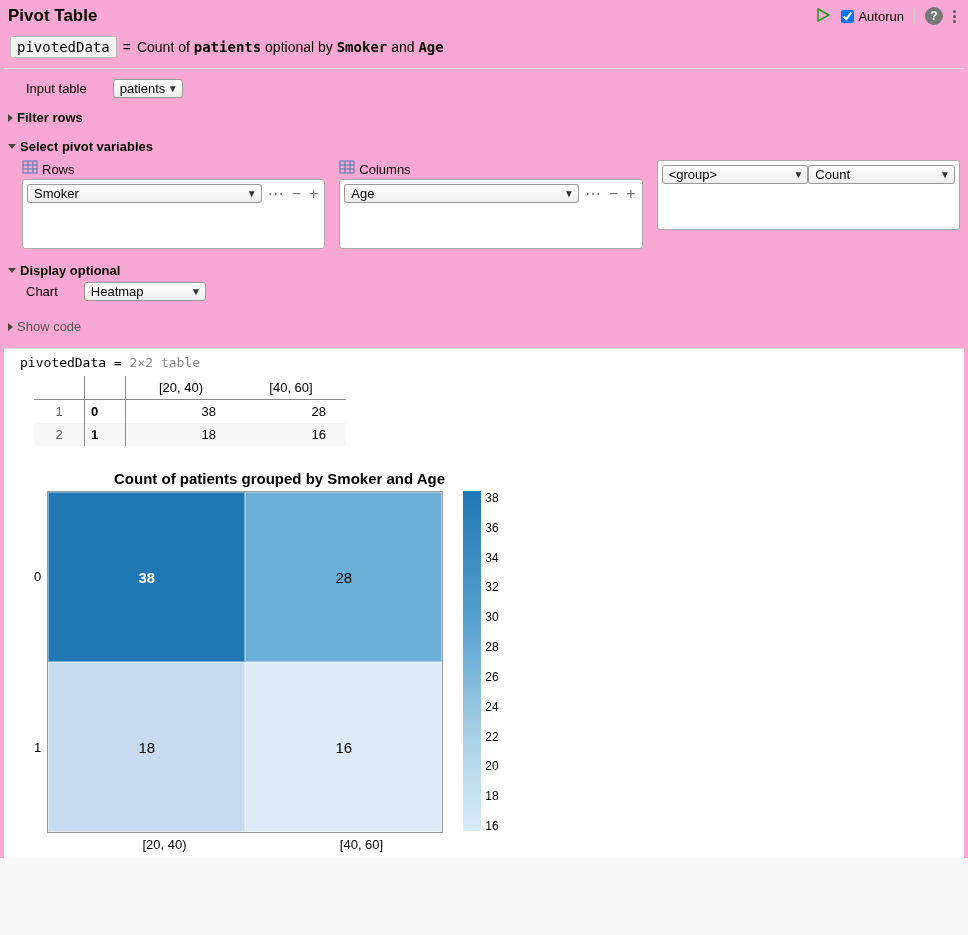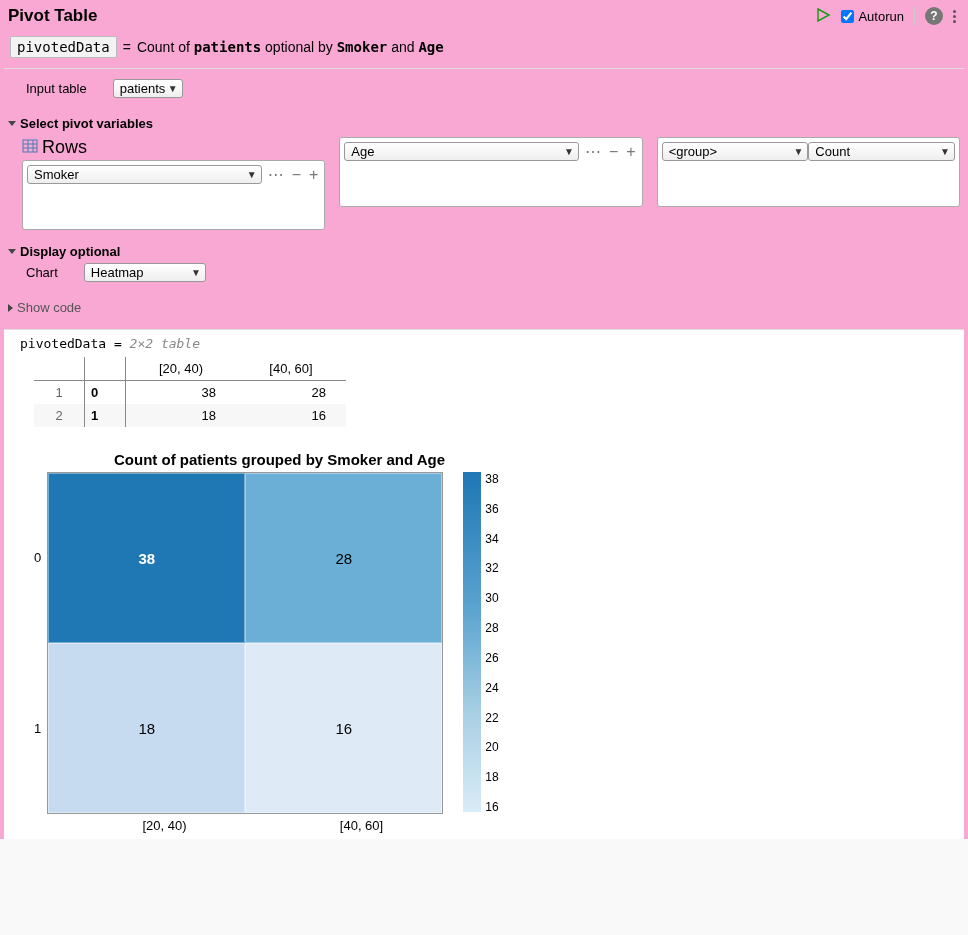--- a/index.html
+++ b/index.html
@@ -23,31 +23,31 @@
 .caret{width:0;height:0;display:inline-block}
 .caret.down{border-left:4px solid transparent;border-right:4px solid transparent;border-top:5px solid #444}
 .caret.right{border-top:4px solid transparent;border-bottom:4px solid transparent;border-left:5px solid #444}
 .indent{padding-left:18px}
 .row{display:flex;align-items:center;gap:26px;margin:4px 0}
 .selectbox{display:inline-flex;align-items:center;border:1px solid #999;border-radius:3px;background:linear-gradient(#fff,#eee);padding:1px 4px 1px 6px;min-width:58px;font-size:13px;cursor:pointer}
 .selectbox .arrow{margin-left:auto;font-size:10px;color:#333}
 .chk{width:13px;height:13px;margin:0}
 .pivot-vars{display:flex;gap:14px;margin-top:6px;padding-left:14px}
 .pvcol{flex:1}
-.pvlabel{display:flex;align-items:flex-end;gap:4px;margin-bottom:2px;font-size:18px}
+.pvlabel{display:flex;align-items:flex-end;gap:4px;margin-bottom:2px;font-size:13px}
 .gridicon svg{width:16px;height:14px}
 .pvbox{border:1px solid #aaa;border-radius:3px;background:#fff;min-height:60px;padding:4px;display:flex;flex-direction:column;gap:4px}
 .pvrow{display:flex;align-items:center;gap:4px}
 .pvsel{flex:1;min-width:0}
 .iconbtn{color:#777;font-size:16px;padding:0 2px;cursor:pointer}
 .values-row{display:flex;}
 .values-row .selectbox{flex:1}
 .results-area{background:#fff;margin:0 4px;padding:6px 10px}
 .resline{font-family:Consolas,Menlo,monospace;font-size:13px;margin-left:6px}
-.resline .it{font-style:italic;color:#888}
+.resline .it{color:#888}
 .tblwrap{margin:6px 0 0 20px}
 table.pvt{border-collapse:collapse;font-size:13px}
 table.pvt th,table.pvt td{padding:4px 10px;text-align:center;min-width:80px}
 table.pvt th{font-weight:normal;border-bottom:1px solid #888}
 table.pvt th.rownum{width:30px;min-width:30px;border-right:1px solid #888}
 table.pvt td.rownum{border-right:1px solid #888;width:30px;min-width:30px;color:#666;text-align:center}
 table.pvt td.rowlab{border-right:1px solid #888;font-weight:bold;width:20px;min-width:20px;text-align:left;padding-left:6px}
 table.pvt td.val{text-align:right;padding-right:20px}
 .chartwrap{margin-top:24px;margin-left:20px;display:flex;flex-direction:column;align-items:flex-start}
 .charttitle{font-weight:bold;font-size:15px;margin-bottom:4px;margin-left:80px}
@@ -104,20 +104,26 @@
 <div class="section">
   <div class="indent row">
     <span>Input table</span>
     <span class="selectbox">
       <span>patients</span>
           <span class="arrow">▼</span>
     </span>
   </div>
 </div>
 
+<div class="section" style="padding-top:0;padding-bottom:0">
+  <div class="sec-head">
+    <span class="caret right"></span>
+    <span>Filter rows</span>
+  </div>
+</div>
 
 <div class="section">
   <div class="sec-head">
     <span class="caret down"></span>
     <span>Select pivot variables</span>
   </div>
   <div class="pivot-vars">
 
     <div class="pvcol">
       <div class="pvlabel">
@@ -137,20 +143,30 @@
                 <span class="arrow">▼</span>
           </span>
           <span class="iconbtn">⋯</span>
           <span class="iconbtn">−</span>
           <span class="iconbtn">+</span>
         </div>
       </div>
     </div>
 
     <div class="pvcol">
+      <div class="pvlabel">
+        <span class="gridicon"><svg viewBox="0 0 16 14">
+                <rect x="1" y="1" width="14" height="12" fill="none" stroke="#4a7db5"></rect>
+                <line x1="1" y1="5" x2="15" y2="5" stroke="#4a7db5"></line>
+                <line x1="1" y1="9" x2="15" y2="9" stroke="#4a7db5"></line>
+                <line x1="6" y1="1" x2="6" y2="13" stroke="#4a7db5"></line>
+                <line x1="11" y1="1" x2="11" y2="13" stroke="#4a7db5"></line>
+              </svg></span>
+        <span>Columns</span>
+      </div>
       <div class="pvbox">
         <div class="pvrow">
           <span class="selectbox pvsel">
             <span>Age</span>
                 <span class="arrow">▼</span>
           </span>
           <span class="iconbtn">⋯</span>
           <span class="iconbtn">−</span>
           <span class="iconbtn">+</span>
         </div>

